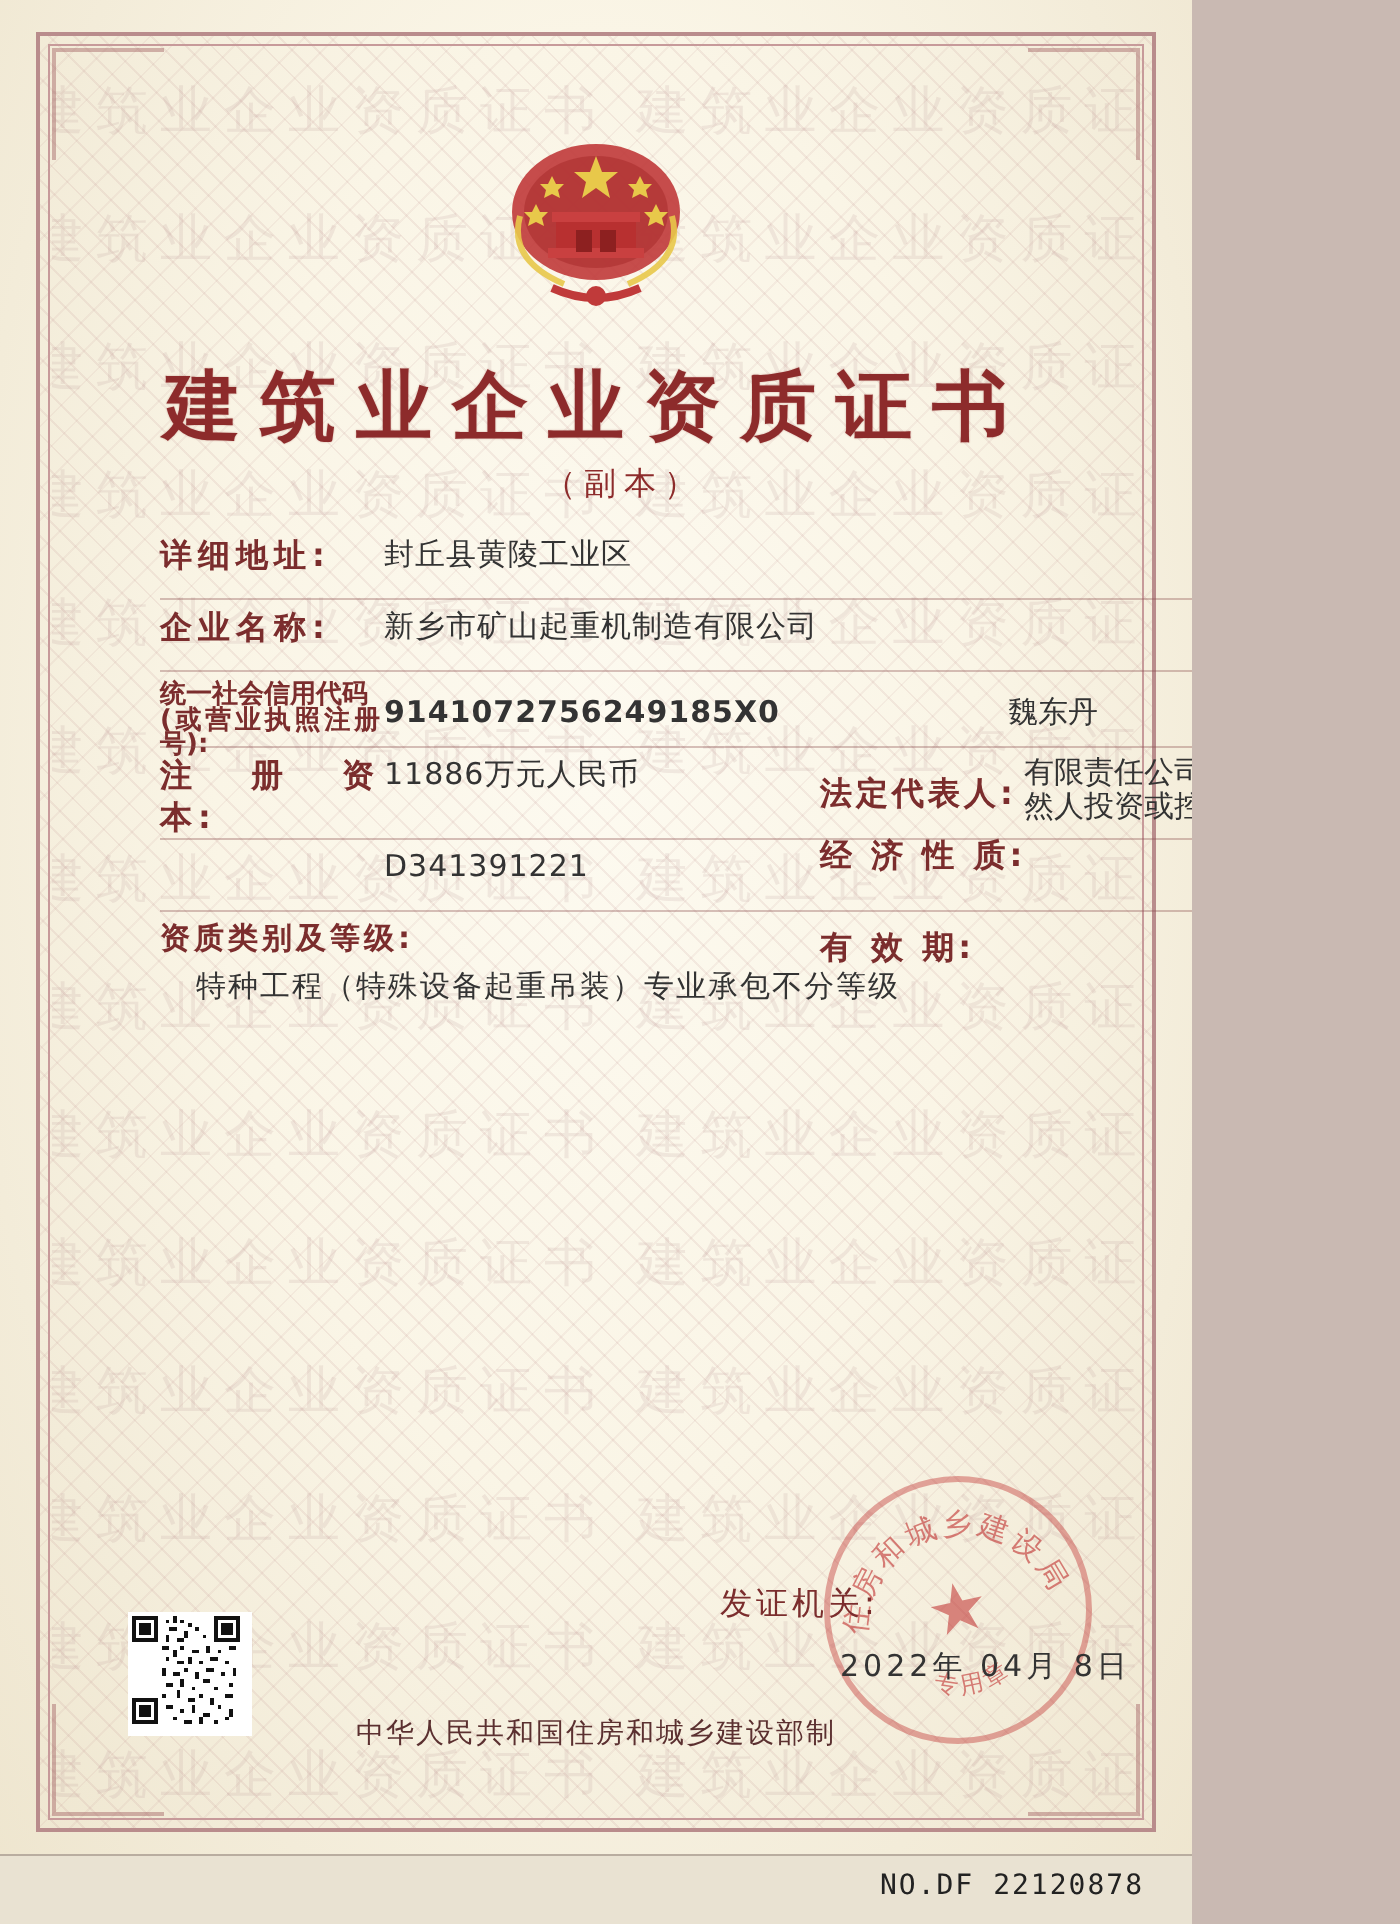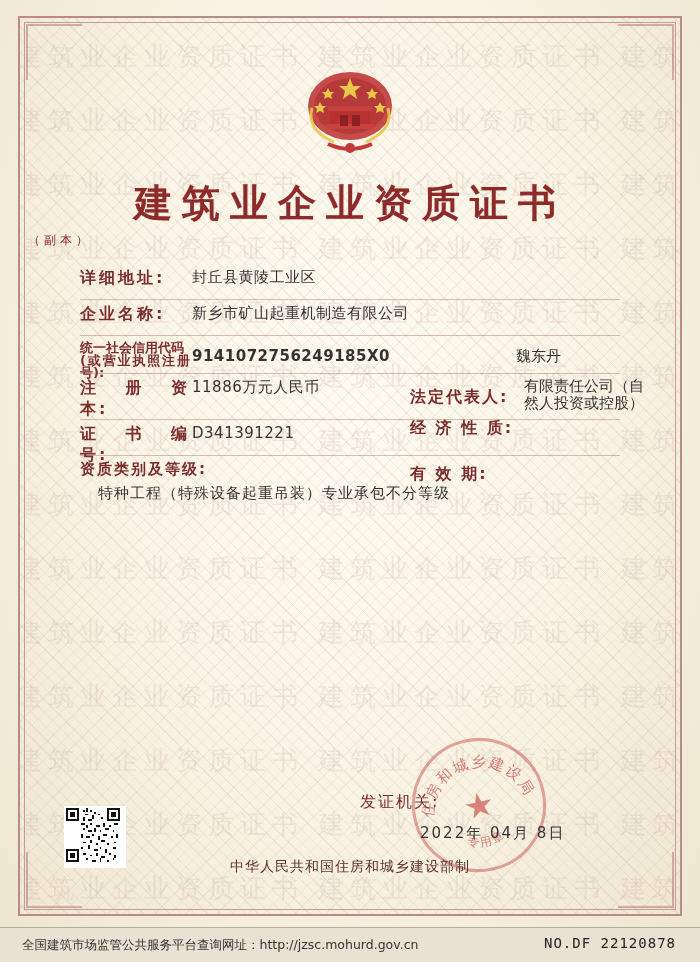--- a/index.html
+++ b/index.html
@@ -4,21 +4,21 @@
 <style>
   html,body{margin:0;padding:0;}
   body{
     width:700px;height:962px;
     background:#c9b9b2;
     font-family:"DejaVu Sans","Liberation Sans",sans-serif;
     overflow:hidden;
   }
   .page{
     position:relative;
-    width:700px;height:962px;
+    width:596px;height:962px;
     background:
       radial-gradient(ellipse at 50% 40%, #fdfaf0 0%, #faf5e6 45%, #f3ecd9 75%, #eee5ce 100%);
     box-sizing:border-box;
     overflow:hidden;
   }
   
   .frame-outer{
     position:absolute;left:18px;top:16px;right:18px;bottom:46px;
     border:2px solid #b98c8c;
     box-sizing:border-box;
@@ -57,22 +57,22 @@
     position:absolute;left:0;right:0;top:178px;
     text-align:center;
     font-size:38px;
     letter-spacing:10px;
     color:#8d2b2b;
     font-weight:bold;
     text-shadow:0 0 1px rgba(140,40,40,.4);
   }
   .subtitle{
     position:absolute;left:0;right:0;top:232px;
-    text-align:left;
-    font-size:12px;
+    text-align:center;
+    font-size:16px;
     letter-spacing:4px;
     color:#8d2b2b;
     padding-left:28px;
   }
 
   
   .fields{
     position:absolute;left:80px;top:268px;width:540px;
     color:#5a3b3b;
   }
@@ -99,21 +99,21 @@
     font-size:15px;
     color:#333;
     letter-spacing:.5px;
   }
   .lbl2{
     position:absolute;left:318px;top:0;
     font-size:16px;color:#7b2d2d;font-weight:bold;letter-spacing:2px;margin-top:40px;
   }
   .val2{
     position:absolute;left:424px;top:0;
-    font-size:15px;color:#333;margin-left:12px;
+    font-size:15px;color:#333;
   }
   .val2.wrap{width:128px;line-height:17px;text-align:right;}
   .underline{
     position:absolute;left:0;right:0;bottom:-2px;
     border-bottom:1px solid rgba(140,80,80,.35);
   }
   .qual-title{
     position:absolute;left:0;top:0;
     font-size:15px;color:#7b2d2d;font-weight:bold;letter-spacing:2px;
   }
@@ -282,21 +282,20 @@
 
     <div class="row" style="height:40px;">
       <div class="lbl">注 册 资 本:</div>
       <div class="val">11886万元人民币</div>
       <div class="lbl2" style="left:330px;">经 济 性 质:</div>
       <div class="val2 wrap">有限责任公司（自然人投资或控股）</div>
       <div class="underline"></div>
     </div>
 
     <div class="row" style="height:30px;">
-      <div class="lbl">证 书 编 号:</div>
       <div class="val">D341391221</div>
       <div class="lbl2" style="left:330px;">有 效 期:</div>
       <div class="underline"></div>
     </div>
 
     <div class="row" style="height:56px;">
       <div class="qual-title">资质类别及等级:</div>
       <div class="qual-body">特种工程（特殊设备起重吊装）专业承包不分等级</div>
     </div>
 
@@ -400,20 +399,19 @@
         <rect x="11" y="27" width="1" height="1"></rect>
           <rect x="14" y="28" width="2" height="1"></rect>
         <rect x="18" y="27" width="1" height="2"></rect>
           <rect x="22" y="28" width="1" height="1"></rect>
         <rect x="25" y="27" width="1" height="1"></rect>
       </g>
     </svg>
   </div>
 
   <div class="bottombar">
-    <div class="left">全国建筑市场监管公共服务平台查询网址：http://jzsc.mohurd.gov.cn</div>
     <div class="right">
       <span>NO.DF</span>
       <span>22120878</span>
     </div>
   </div>
 
 </div>
 
 </body></html>

